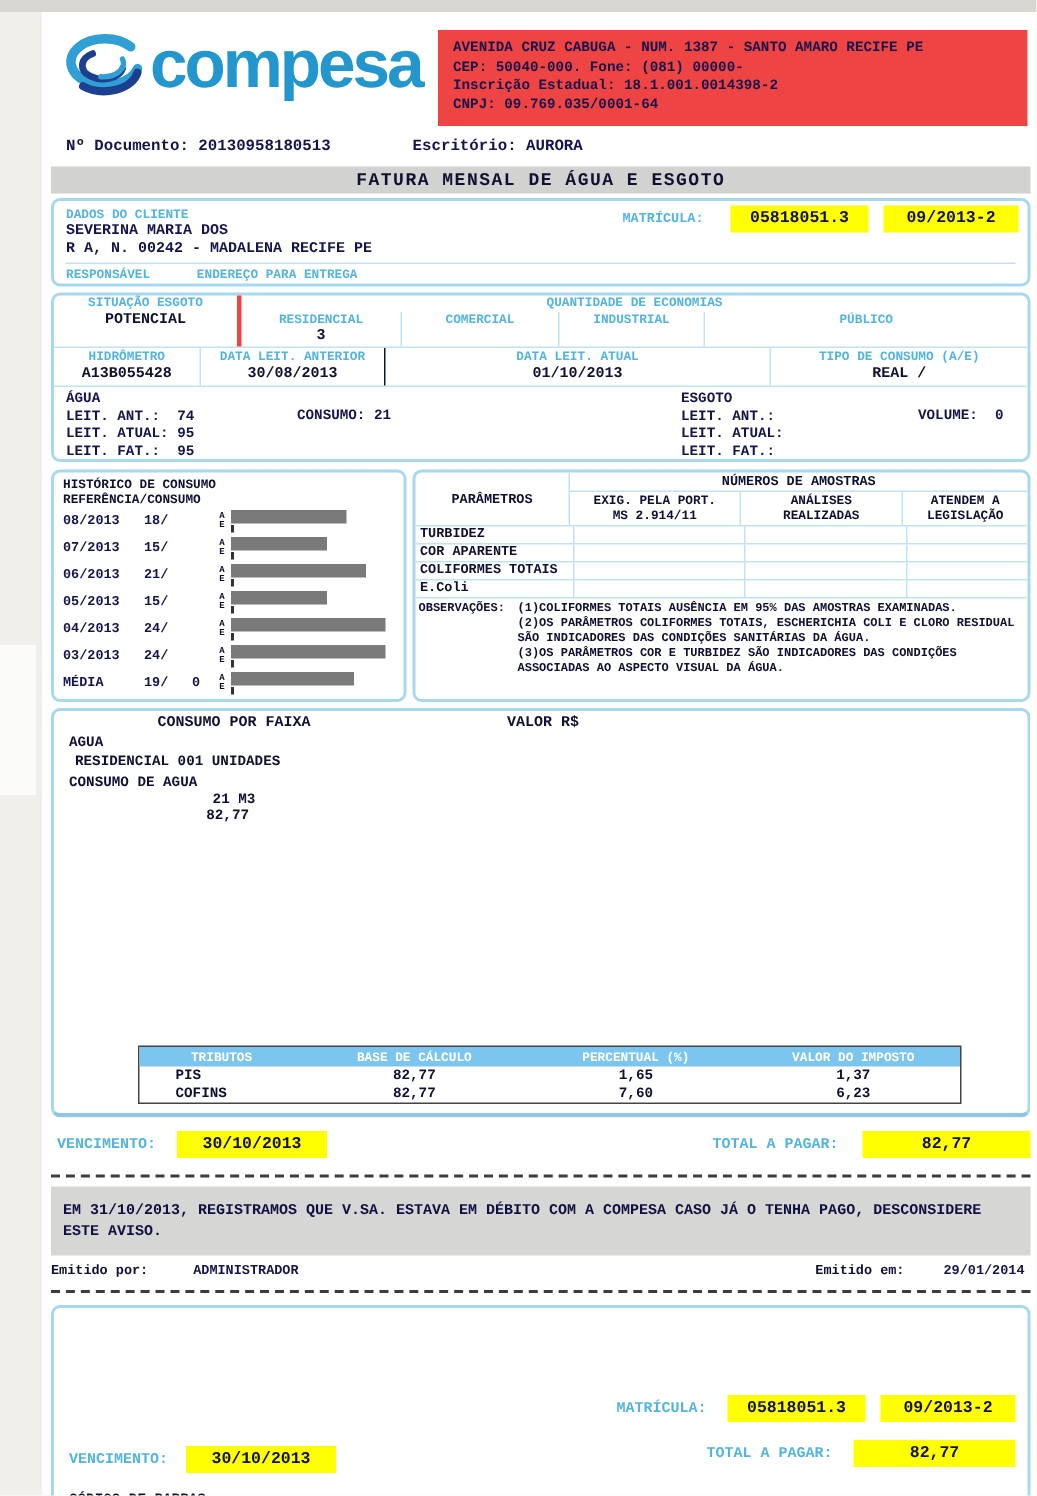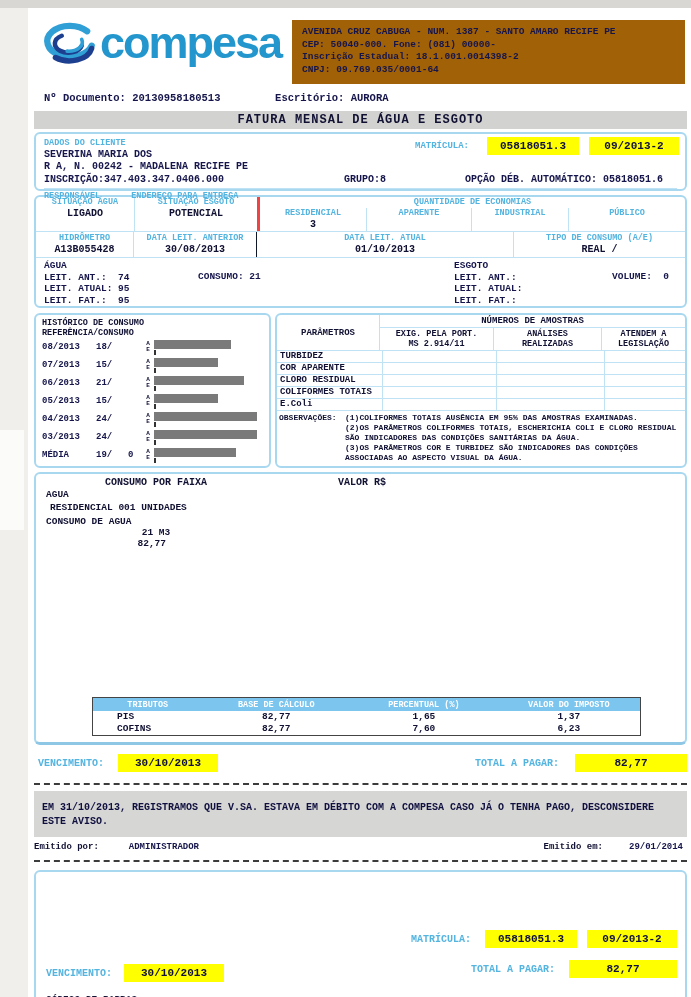--- a/index.html
+++ b/index.html
@@ -12,21 +12,21 @@
   .topstrip{position:absolute;left:0;top:0;width:691px;height:8px;background:#d8d7d4;}
   .left-tab{position:absolute;left:0;top:430px;width:24px;height:100px;background:#fbfbfa;}
   .doc{position:absolute;left:28px;top:8px;width:663px;height:989px;background:#ffffff;}
 
   
   .header{display:flex;align-items:flex-start;padding:12px 6px 0 12px;height:66px;}
   .logo{display:flex;align-items:center;width:248px;}
   .logo svg{width:58px;height:46px;flex:none;}
   .logo-text{font-family:"Liberation Sans","DejaVu Sans",sans-serif;font-weight:bold;
     font-size:45px;color:#2397cd;letter-spacing:-2px;line-height:44px;margin-left:2px;}
-  .addr{background:#a16207;flex:1;margin-left:4px;padding:6px 10px;height:52px;}
+  .addr{background:#ef4444;flex:1;margin-left:4px;padding:6px 10px;height:52px;}
   .addr div{font-size:9.5px;line-height:12.5px;color:#15154c;white-space:nowrap;}
 
   .docline{padding:6px 0 0 16px;font-size:10.5px;height:16px;}
   .docline .gap{display:inline-block;width:42px;}
   .titlebar{margin:3px 4px 0 6px;background:#d2d2d0;text-align:center;
     font-size:12px;letter-spacing:1px;color:#101033;padding:2px 0;height:14px;}
 
   .lbl{color:#54b4e0;}
   .blue-box{border:2px solid #a8d8f0;border-radius:6px;background:#fff;}
 
@@ -190,55 +190,46 @@
     <span>Escritório:</span>
     <span>AURORA</span>
   </div>
 
   <div class="titlebar">FATURA MENSAL DE ÁGUA E ESGOTO</div>
 
   <div class="client-box blue-box">
     <div class="line lbl">DADOS DO CLIENTE</div>
     <div class="line">SEVERINA MARIA DOS</div>
     <div class="line">R A, N. 00242 - MADALENA RECIFE PE</div>
-    <div class="insc-line">
-      <span>INSCRIÇÃO:347.403.347.0406.000</span>
-      <span class="grupo">GRUPO:8</span>
-      <span class="opcao">OPÇÃO DÉB. AUTOMÁTICO: 05818051.6</span>
-    </div>
     <div class="resp-line lbl">
       <span>RESPONSÁVEL</span>
       <span>ENDEREÇO PARA ENTREGA</span>
     </div>
     <div class="matricula-row">
       <span class="lbl">MATRÍCULA:</span>
       <span class="ybox m1">05818051.3</span>
       <span class="ybox m2">09/2013-2</span>
     </div>
   </div>
 
   <div class="sit blue-box">
     <div class="sit-r1">
-      <div class="cell c1">
-        <span class="lbl">SITUAÇÃO ÁGUA</span>
-        <span class="val">LIGADO</span>
-      </div>
       <div class="cell c2">
         <span class="lbl">SITUAÇÃO ESGOTO</span>
         <span class="val">POTENCIAL</span>
       </div>
       <div class="eco">
         <span class="eco-h lbl">QUANTIDADE DE ECONOMIAS</span>
         <div class="eco-cells">
           <div class="cell eco-c1">
             <span class="lbl">RESIDENCIAL</span>
             <span class="val">3</span>
           </div>
           <div class="cell eco-c2">
-            <span class="lbl">APARENTE</span>
+            <span class="lbl">COMERCIAL</span>
             <span class="val"></span>
           </div>
           <div class="cell eco-c3">
             <span class="lbl">INDUSTRIAL</span>
             <span class="val"></span>
           </div>
           <div class="cell eco-c4">
             <span class="lbl">PÚBLICO</span>
             <span class="val"></span>
           </div>
@@ -377,26 +368,20 @@
           <span class="pe pcol2"></span>
           <span class="pe pcol3"></span>
       </div>
       <div class="par-row">
         <span class="pn">COR APARENTE</span>
         <span class="pe pcol1"></span>
           <span class="pe pcol2"></span>
           <span class="pe pcol3"></span>
       </div>
       <div class="par-row">
-        <span class="pn">CLORO RESIDUAL</span>
-        <span class="pe pcol1"></span>
-          <span class="pe pcol2"></span>
-          <span class="pe pcol3"></span>
-      </div>
-      <div class="par-row">
         <span class="pn">COLIFORMES TOTAIS</span>
         <span class="pe pcol1"></span>
           <span class="pe pcol2"></span>
           <span class="pe pcol3"></span>
       </div>
       <div class="par-row">
         <span class="pn">E.Coli</span>
         <span class="pe pcol1"></span>
           <span class="pe pcol2"></span>
           <span class="pe pcol3"></span>

